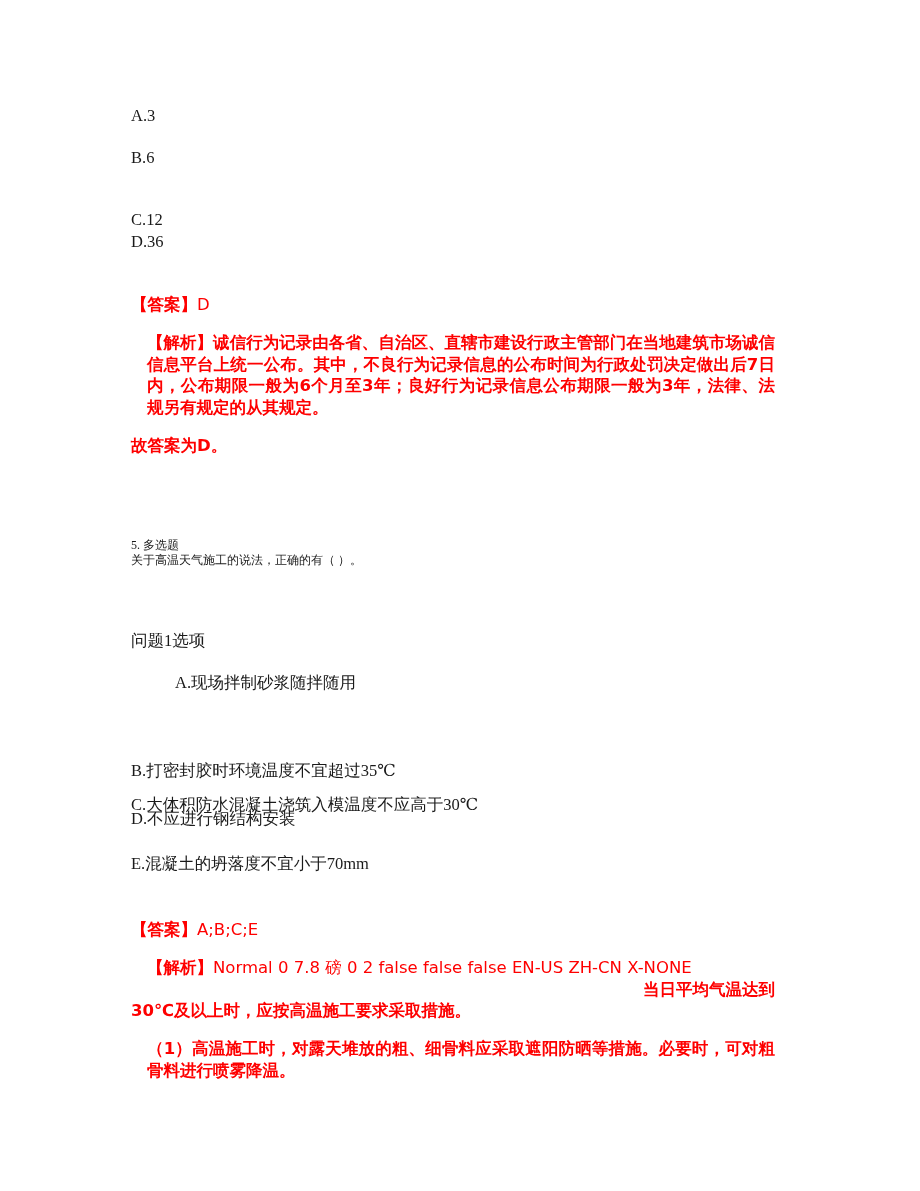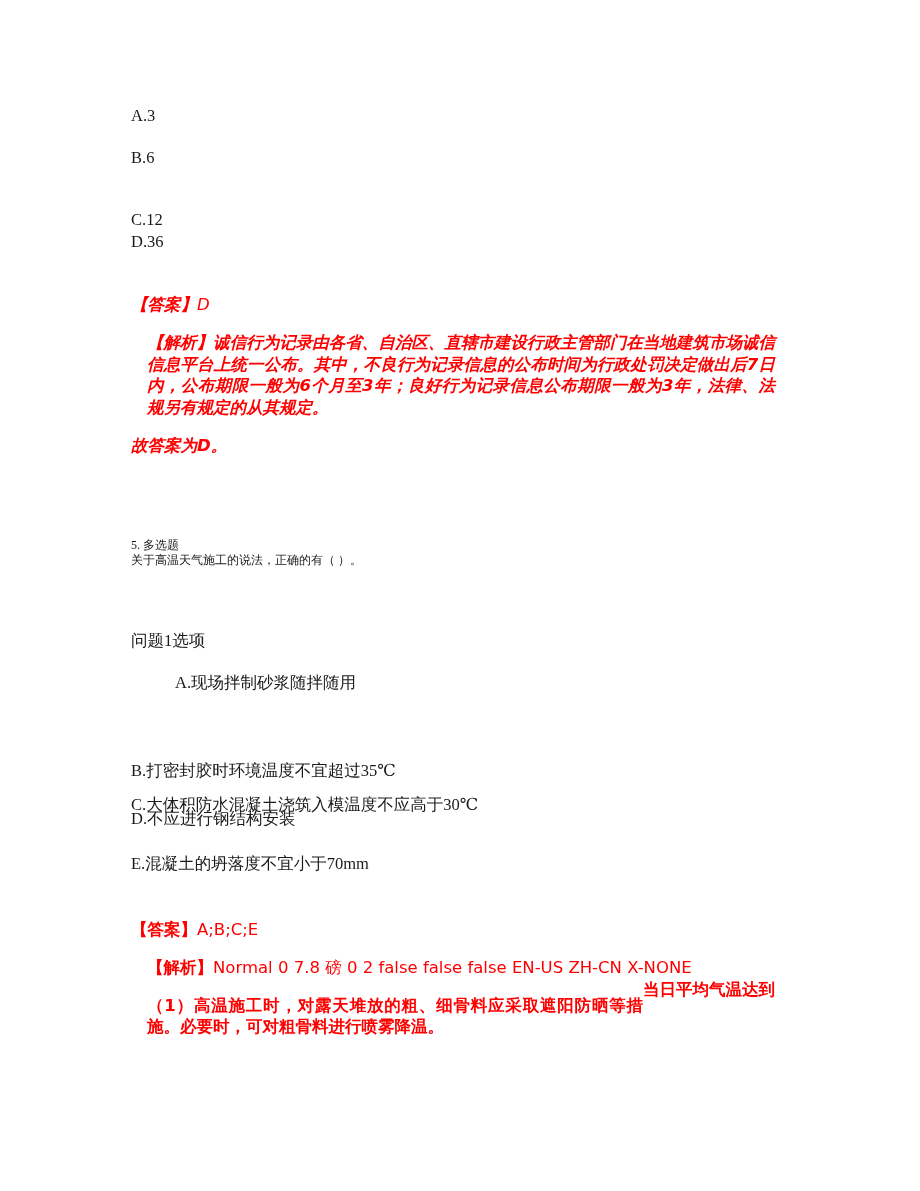--- a/index.html
+++ b/index.html
@@ -82,21 +82,21 @@
     <div class="abs" style="top:150px;">
       <p class="q-option">B.6</p>
     </div>
     <div class="abs" style="top:192px;margin-top:20px;">
       <p class="q-option">C.12</p>
     </div>
     <div class="abs" style="top:234px;">
       <p class="q-option">D.36</p>
     </div>
 
-    <div class="abs ans-block" style="top:294px;font-style:italic;">
+    <div class="abs ans-block" style="top:294px;">
       <p class="ans-line"><span>【答案】</span><span class="latin">D</span></p>
       <p class="ans-para"><span>【解析】</span><span>诚信行为记录由各省、自治区、直辖市建设行政主管部门在当地建筑市场诚信信息平台上统一公布。其中，不良行为记录信息的公布时间为行政处罚决定做出后7日内，公布期限一般为6个月至3年；良好行为记录信息公布期限一般为3年，法律、法规另有规定的从其规定。</span></p>
       <p class="ans-line">故答案为D。</p>
     </div>
 
     <div class="abs" style="top:538px;">
       <p class="q-heading">5. 多选题</p>
       <p class="q-heading">关于高温天气施工的说法，正确的有（ ）。</p>
     </div>
 
@@ -115,17 +115,18 @@
     <div class="abs" style="top:811px;">
       <p class="q-option">D.不应进行钢结构安装</p>
     </div>
     <div class="abs" style="top:856px;">
       <p class="q-option">E.混凝土的坍落度不宜小于70mm</p>
     </div>
 
     <div class="abs ans-block" style="top:919px;">
       <p class="ans-line"><span>【答案】</span><span class="latin">A;B;C;E</span></p>
       <p class="ans-para" style="text-align:justify;"><span>【解析】</span><span class="latin">Normal 0     7.8 磅  0 2   false false false   EN-US ZH-CN X-NONE</span><span style="float:right;">当日平均气温达到</span></p>
+      <p class="ans-line" style="clear:both;">30℃及以上时，应按高温施工要求采取措施。</p>
       <p class="ans-para">（1）高温施工时，对露天堆放的粗、细骨料应采取遮阳防晒等措施。必要时，可对粗骨料进行喷雾降温。</p>
     </div>
 
   </div>
 </div>
 
 </body></html>

